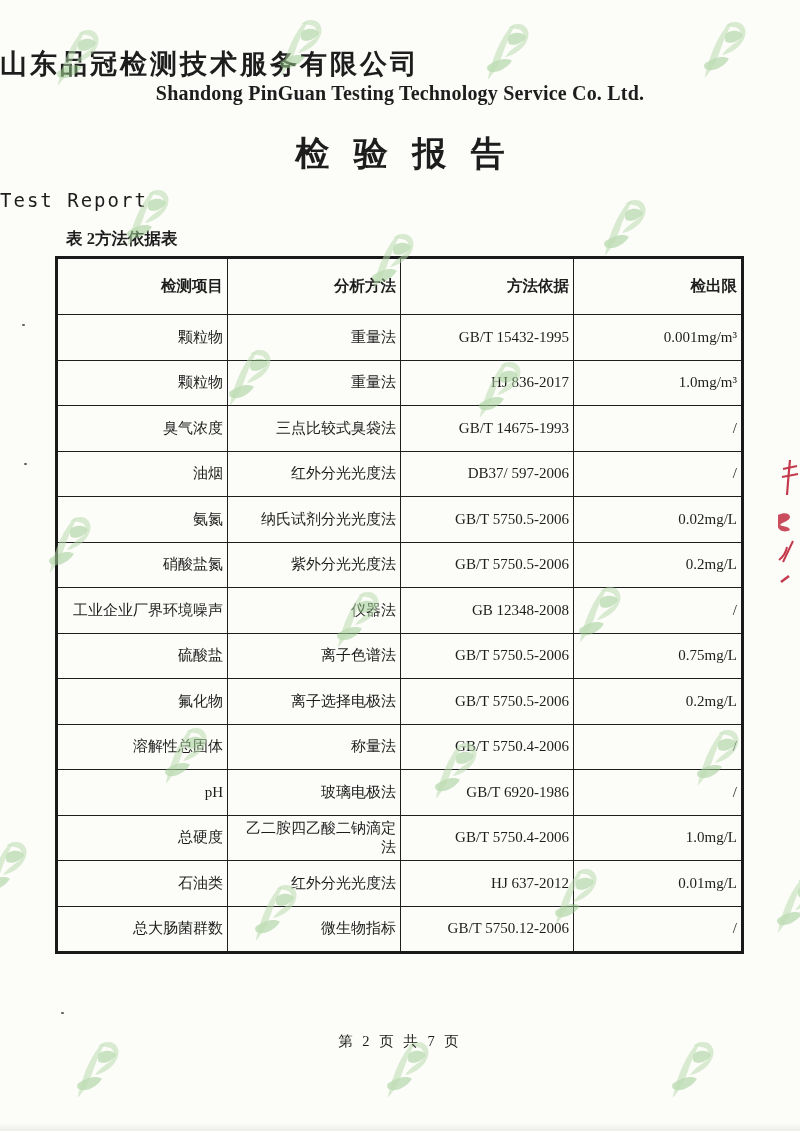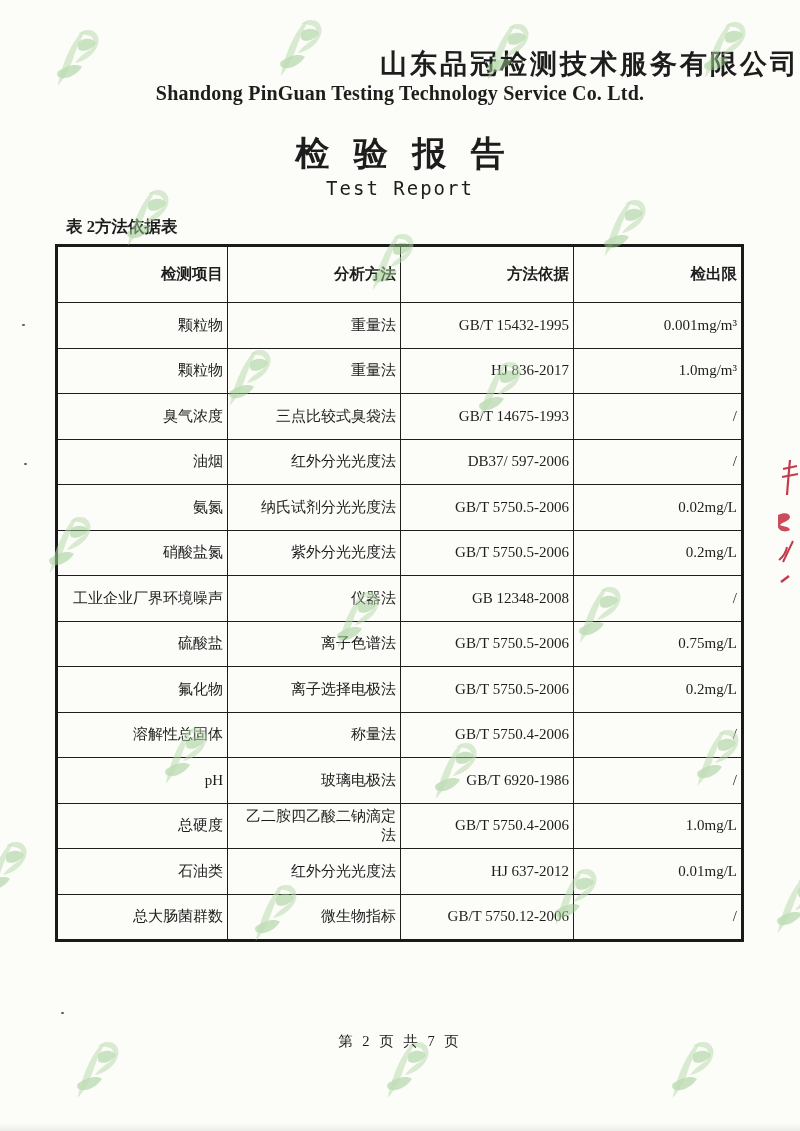--- a/index.html
+++ b/index.html
@@ -10,34 +10,34 @@
     overflow:hidden;
     font-family:"Liberation Serif","DejaVu Serif",serif;
     color:#1d1d1d;
   }
   
   .wm-layer{position:absolute;inset:0;pointer-events:none;}
   .wm{position:absolute;width:52px;height:66px;opacity:.62;}
   .wm svg{width:100%;height:100%;}
   
   .company-cn{
-    padding-top:46px;text-align:right;
+    padding-top:46px;text-align:left;
     font-size:27px;font-weight:bold;letter-spacing:3px;line-height:36px;
   }
   .company-en{
     text-align:center;font-size:20px;font-weight:bold;
     line-height:22px;letter-spacing:.2px;
   }
   .title-cn{
     margin-top:30px;text-align:center;
     font-size:34px;font-weight:bold;line-height:40px;
     letter-spacing:.72em;text-indent:.72em;
   }
   .title-en{
-    margin-top:2px;text-align:center;
+    margin-top:14px;text-align:left;
     font-family:"DejaVu Sans Mono","Liberation Mono",monospace;
     font-size:19px;line-height:24px;letter-spacing:2px;
   }
   
   .caption{
     margin:16px 0 6px 66px;
     font-size:16.5px;font-weight:bold;line-height:22px;
   }
   table.method{
     margin-left:55px;width:686px;

